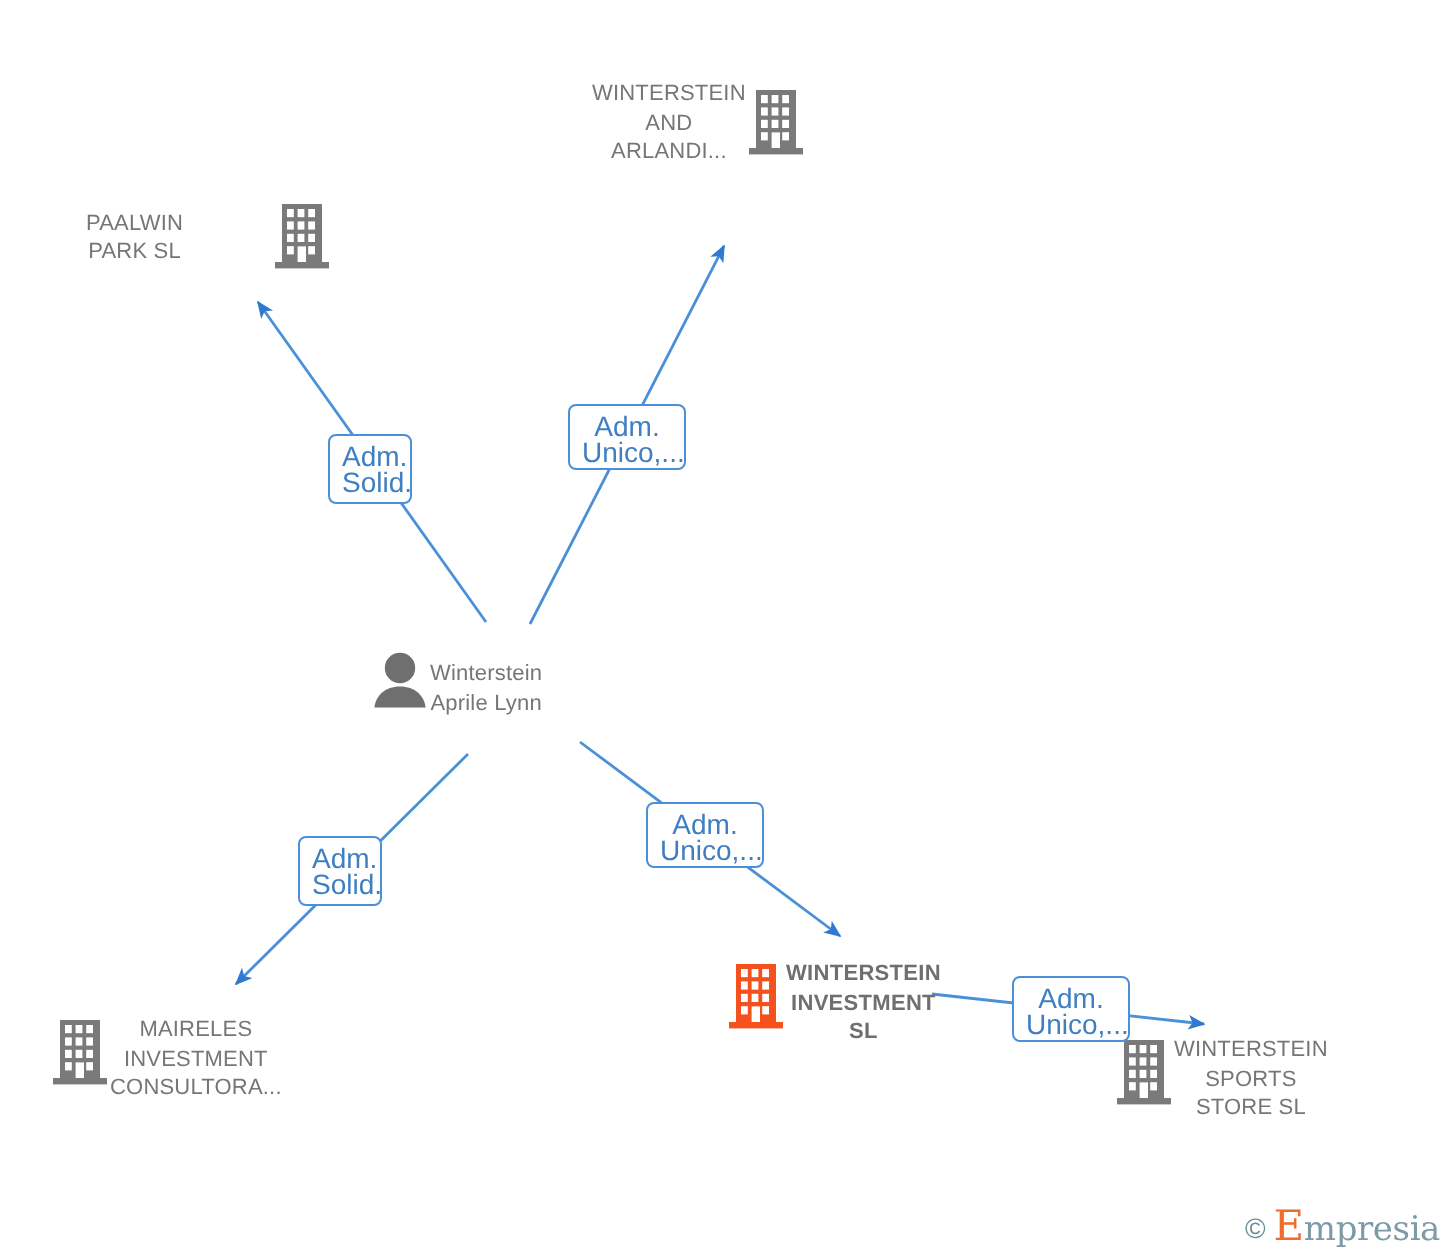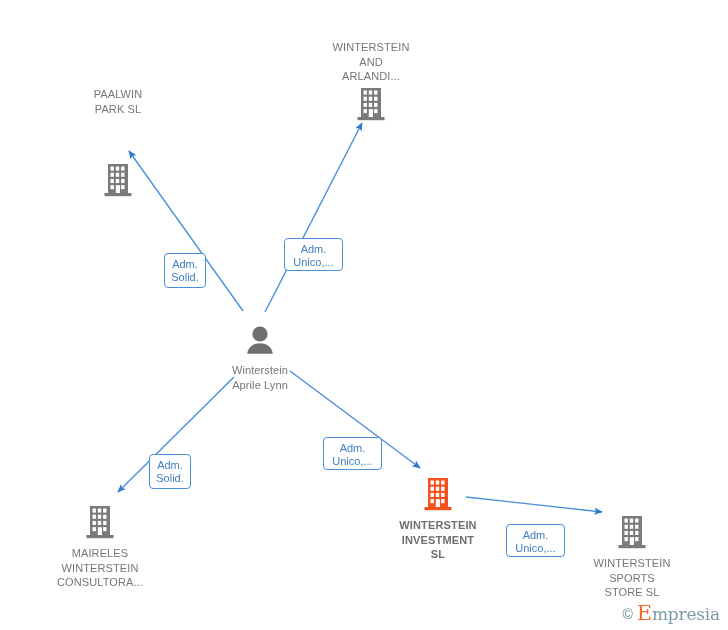--- a/index.html
+++ b/index.html
@@ -24,21 +24,21 @@
     top: 0;
     width: 728px;
     height: 630px;
   }
   .node {
     position: absolute;
     width: 150px;
     margin-left: -75px;
     text-align: center;
     display: flex;
-    flex-direction: column;
+    flex-direction: row;
     align-items: center;
   }
   .node-label {
     font-size: 11px;
     line-height: 14.5px;
     color: #767676;
     letter-spacing: 0.1px;
     white-space: pre-line;
   }
   .node-label.bold {
@@ -52,27 +52,26 @@
   .node.label-top .node-label { margin-bottom: 3px; }
   .node.label-bottom .node-label { margin-top: 3px; }
 
   .edge-label {
     position: absolute;
     box-sizing: border-box;
     border: 1.3px solid #4a90d9;
     border-radius: 4px;
     background: #ffffff;
     color: #3f7fc1;
-    font-size: 11px;
+    font-size: 14px;
     line-height: 13px;
     text-align: center;
     padding: 4px 6px 5px 6px;
     white-space: pre-line;
     z-index: 5;
-    margin-top: 36px;
   }
   .watermark {
     position: absolute;
     right: 8px;
     bottom: 6px;
     display: flex;
     align-items: center;
     gap: 4px;
   }
   .wm-c {
@@ -114,21 +113,21 @@
 
   <div id="nodes-group">
       <div class="node label-bottom" style="left: 260px; top: 325px;">
         <div class="node-icon"><svg width="30" height="31" viewBox="0 0 30 31">
             <circle cx="15" cy="9" r="7.6" fill="#6f6f6f"></circle>
             <path d="M15 18.2c-7.4 0-12.2 4.6-12.8 10.6h25.6C27.2 22.8 22.4 18.2 15 18.2z" fill="#6f6f6f"></path>
           </svg></div>
         <div class="node-label">Winterstein
 Aprile Lynn</div>
       </div>
-      <div class="node label-top" style="left: 118px; top: 87px; gap: 44px;">
+      <div class="node label-top" style="left: 118px; top: 101px; gap: 44px;">
         <div class="node-label">PAALWIN
 PARK  SL</div>
         <div class="node-icon"><svg width="30" height="34" viewBox="0 0 30 34">
             <rect x="5" y="1" width="20" height="29" fill="#7a7a7a"></rect>
             <rect x="7.5" y="3.5" width="3.4" height="4.1" fill="#ffffff"></rect>
             <rect x="12.8" y="3.5" width="3.4" height="4.1" fill="#ffffff"></rect>
             <rect x="18.1" y="3.5" width="3.4" height="4.1" fill="#ffffff"></rect>
             <rect x="7.5" y="9.7" width="3.4" height="4.1" fill="#ffffff"></rect>
             <rect x="12.8" y="9.7" width="3.4" height="4.1" fill="#ffffff"></rect>
             <rect x="18.1" y="9.7" width="3.4" height="4.1" fill="#ffffff"></rect>
@@ -173,21 +172,21 @@
             <rect x="18.1" y="9.7" width="3.4" height="4.1" fill="#ffffff"></rect>
             <rect x="7.5" y="15.9" width="3.4" height="4.1" fill="#ffffff"></rect>
             <rect x="12.8" y="15.9" width="3.4" height="4.1" fill="#ffffff"></rect>
             <rect x="18.1" y="15.9" width="3.4" height="4.1" fill="#ffffff"></rect>
             <rect x="7.5" y="22.1" width="3.4" height="4.1" fill="#ffffff"></rect>
             <rect x="18.1" y="22.1" width="3.4" height="4.1" fill="#ffffff"></rect>
             <rect x="12.8" y="22.2" width="4.2" height="7.8" fill="#ffffff"></rect>
             <rect x="1.5" y="30" width="27" height="3.2" fill="#7a7a7a"></rect>
           </svg></div>
         <div class="node-label">MAIRELES
-WINTERSTEIN
+INVESTMENT
 CONSULTORA...</div>
       </div>
       <div class="node label-bottom" style="left: 438px; top: 477px;">
         <div class="node-icon"><svg width="30" height="34" viewBox="0 0 30 34">
             <rect x="5" y="1" width="20" height="29" fill="#f4511e"></rect>
             <rect x="7.5" y="3.5" width="3.4" height="4.1" fill="#ffffff"></rect>
             <rect x="12.8" y="3.5" width="3.4" height="4.1" fill="#ffffff"></rect>
             <rect x="18.1" y="3.5" width="3.4" height="4.1" fill="#ffffff"></rect>
             <rect x="7.5" y="9.7" width="3.4" height="4.1" fill="#ffffff"></rect>
             <rect x="12.8" y="9.7" width="3.4" height="4.1" fill="#ffffff"></rect>

